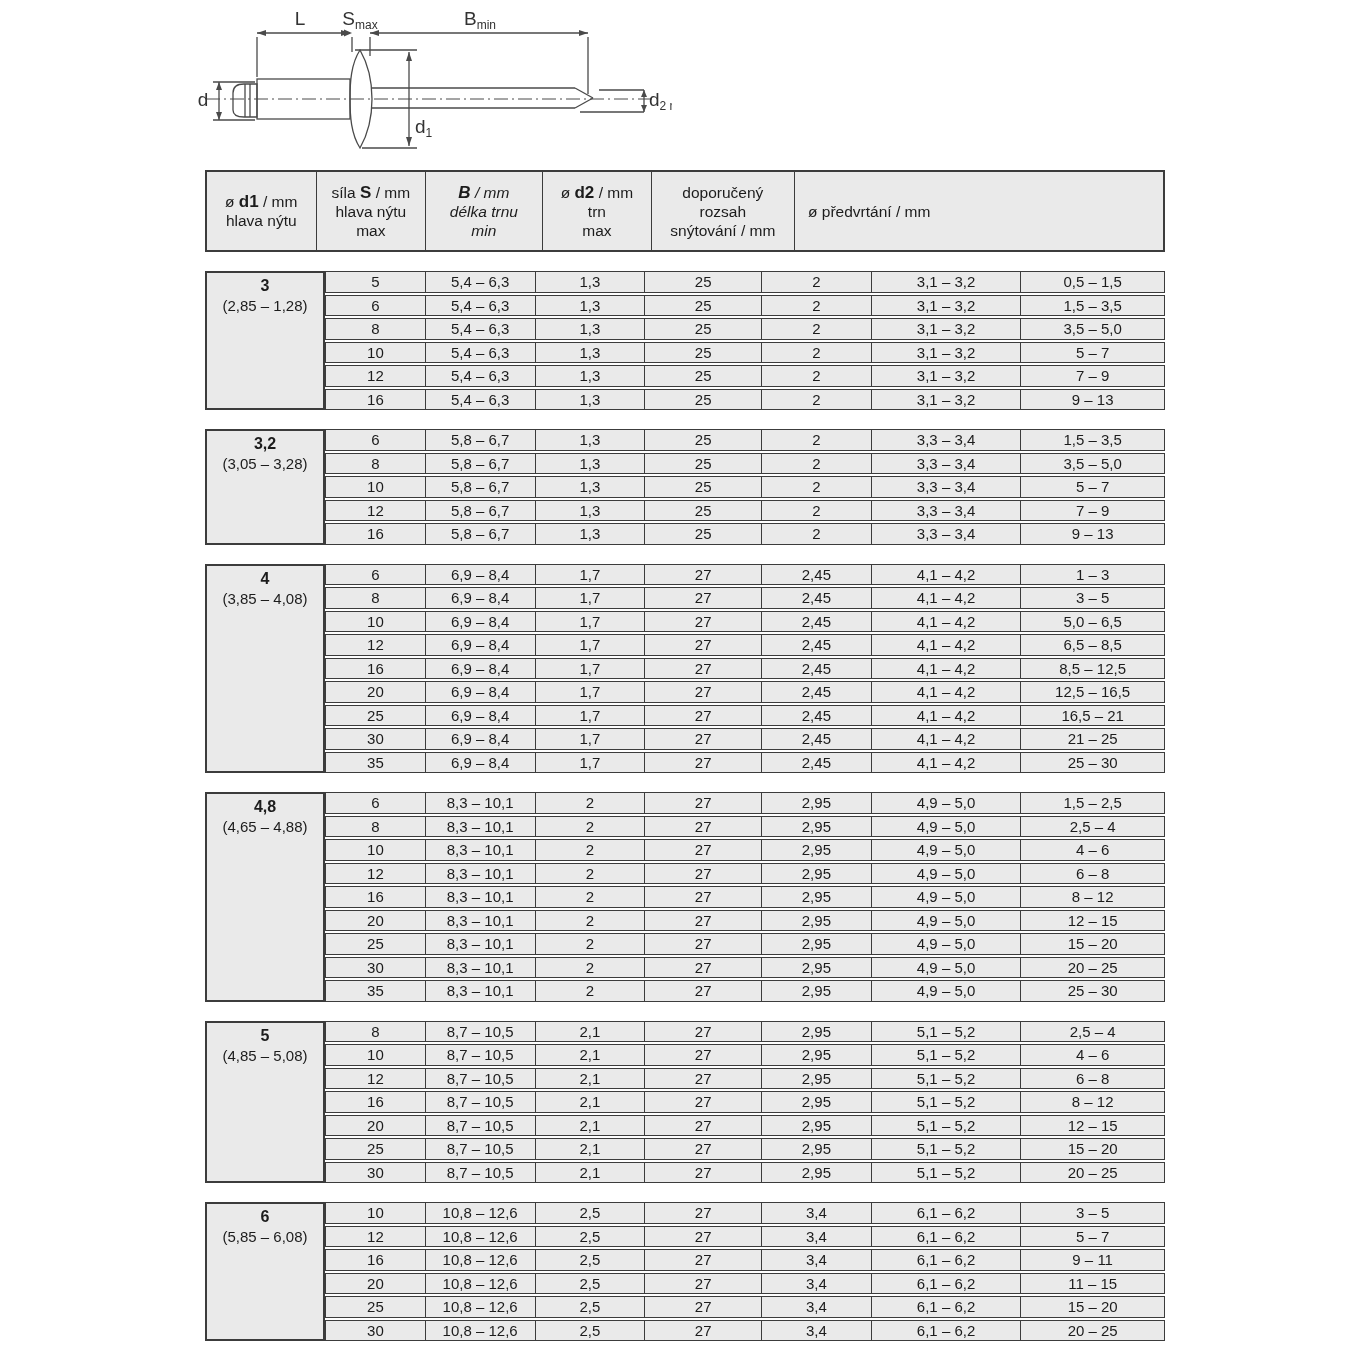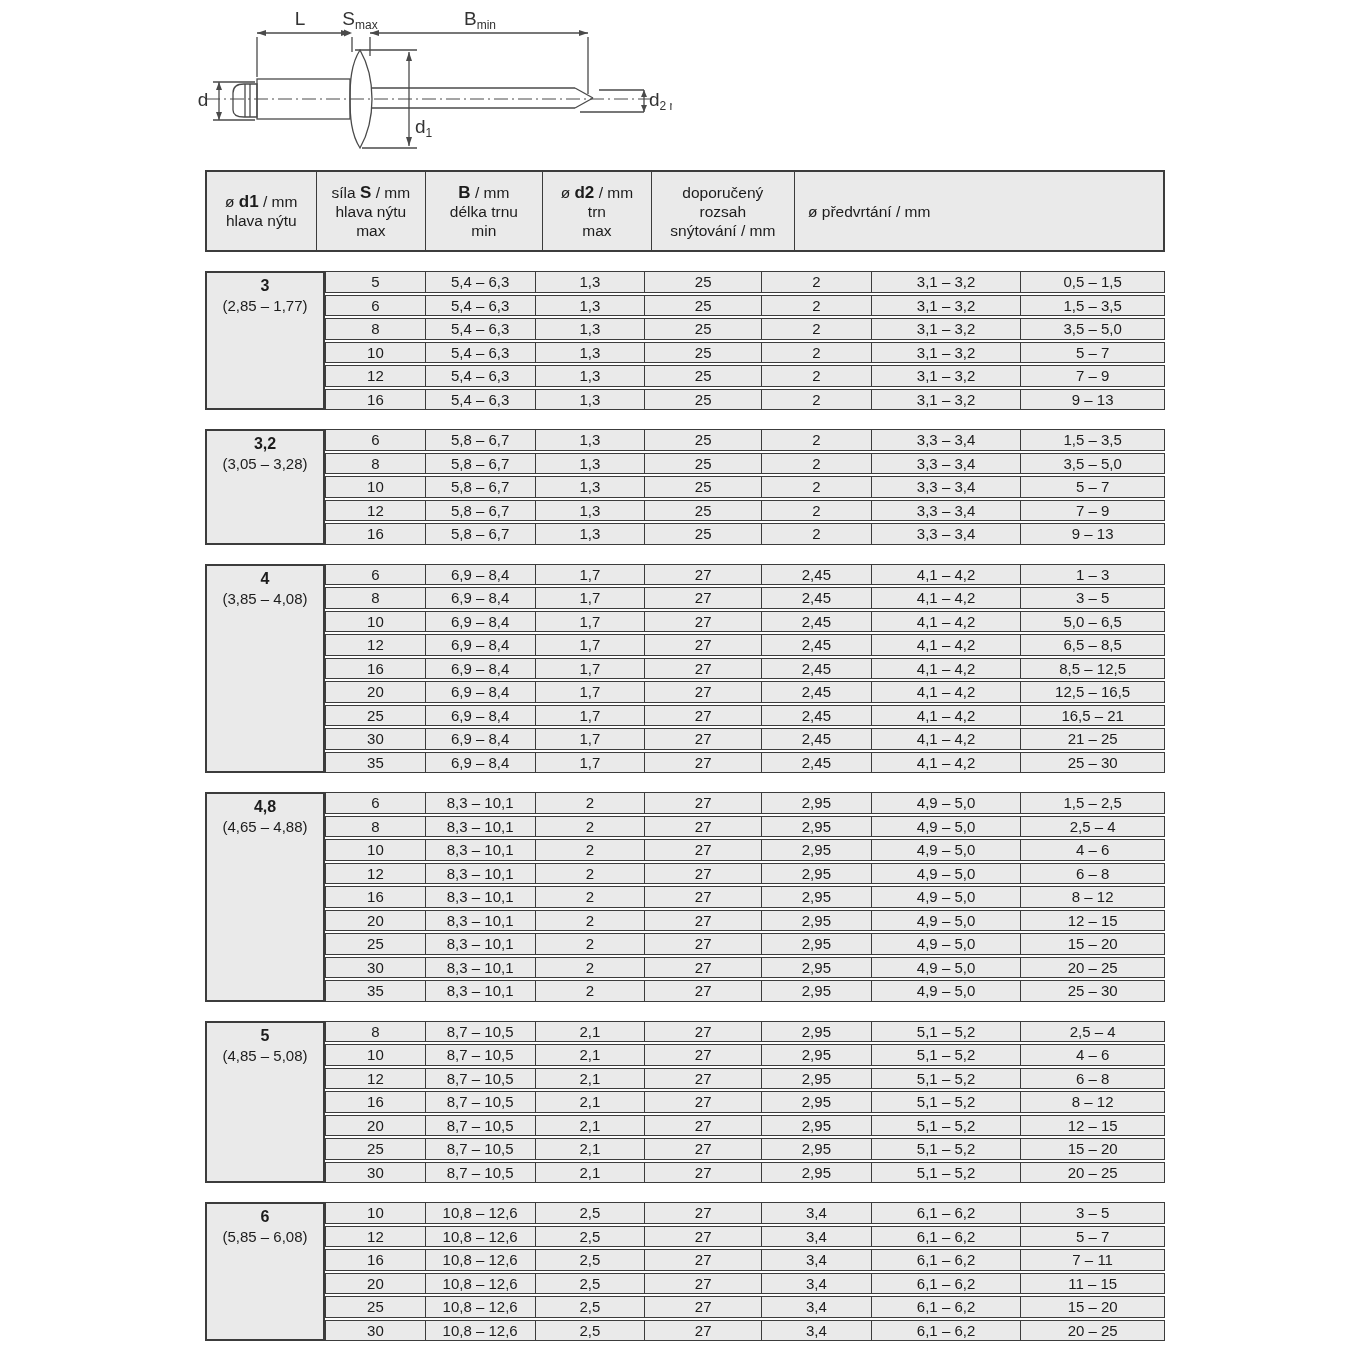--- a/index.html
+++ b/index.html
@@ -118,21 +118,21 @@
   <div class="thead" id="thead">
       <div class="hcell" style="width: 11.46%;">
         <div><span>ø </span><span class="hb">d1</span><span> / mm</span></div>
         <div>hlava nýtu</div>
       </div>
       <div class="hcell" style="width: 11.46%;">
         <div><span>síla </span><span class="hb">S</span><span> / mm</span></div>
         <div>hlava nýtu</div>
         <div>max</div>
       </div>
-      <div class="hcell" style="width: 12.19%;">
+      <div class="hcell" style="width: 12.19%; font-style: italic;">
         <div><span class="hb">B</span><span> / mm</span></div>
         <div>délka trnu</div>
         <div>min</div>
       </div>
       <div class="hcell" style="width: 11.46%;">
         <div><span>ø </span><span class="hb">d2</span><span> / mm</span></div>
         <div>trn</div>
         <div>max</div>
       </div>
       <div class="hcell" style="width: 14.89%;">
@@ -141,21 +141,21 @@
         <div>snýtování / mm</div>
       </div>
       <div class="hcell" style="width: 15.62%;">
         <div><span>ø předvrtání / mm</span></div>
       </div>
     </div>
   <div id="tgroups">
       <div class="group">
         <div class="gcell">
           <div class="gval">3</div>
-          <div class="grange">(2,85 – 1,77)</div>
+          <div class="grange">(2,85 – 1,28)</div>
         </div>
         <div class="rows">
           <div class="drow">
             <div class="dcell" style="width: 11.9086%;">5</div>
             <div class="dcell" style="width: 13.0971%;">5,4 – 6,3</div>
             <div class="dcell" style="width: 13.0971%;">1,3</div>
             <div class="dcell" style="width: 13.9314%;">25</div>
             <div class="dcell" style="width: 13.0971%;">2</div>
             <div class="dcell" style="width: 17.8514%;">3,1 – 3,2</div>
             <div class="dcell" style="width: 17.0171%;">0,5 – 1,5</div>
@@ -533,21 +533,21 @@
             <div class="dcell" style="width: 17.8514%;">6,1 – 6,2</div>
             <div class="dcell" style="width: 17.0171%;">5 – 7</div>
           </div>
           <div class="drow">
             <div class="dcell" style="width: 11.9086%;">16</div>
             <div class="dcell" style="width: 13.0971%;">10,8 – 12,6</div>
             <div class="dcell" style="width: 13.0971%;">2,5</div>
             <div class="dcell" style="width: 13.9314%;">27</div>
             <div class="dcell" style="width: 13.0971%;">3,4</div>
             <div class="dcell" style="width: 17.8514%;">6,1 – 6,2</div>
-            <div class="dcell" style="width: 17.0171%;">7 – 11</div>
+            <div class="dcell" style="width: 17.0171%;">9 – 11</div>
           </div>
           <div class="drow">
             <div class="dcell" style="width: 11.9086%;">20</div>
             <div class="dcell" style="width: 13.0971%;">10,8 – 12,6</div>
             <div class="dcell" style="width: 13.0971%;">2,5</div>
             <div class="dcell" style="width: 13.9314%;">27</div>
             <div class="dcell" style="width: 13.0971%;">3,4</div>
             <div class="dcell" style="width: 17.8514%;">6,1 – 6,2</div>
             <div class="dcell" style="width: 17.0171%;">11 – 15</div>
           </div>

